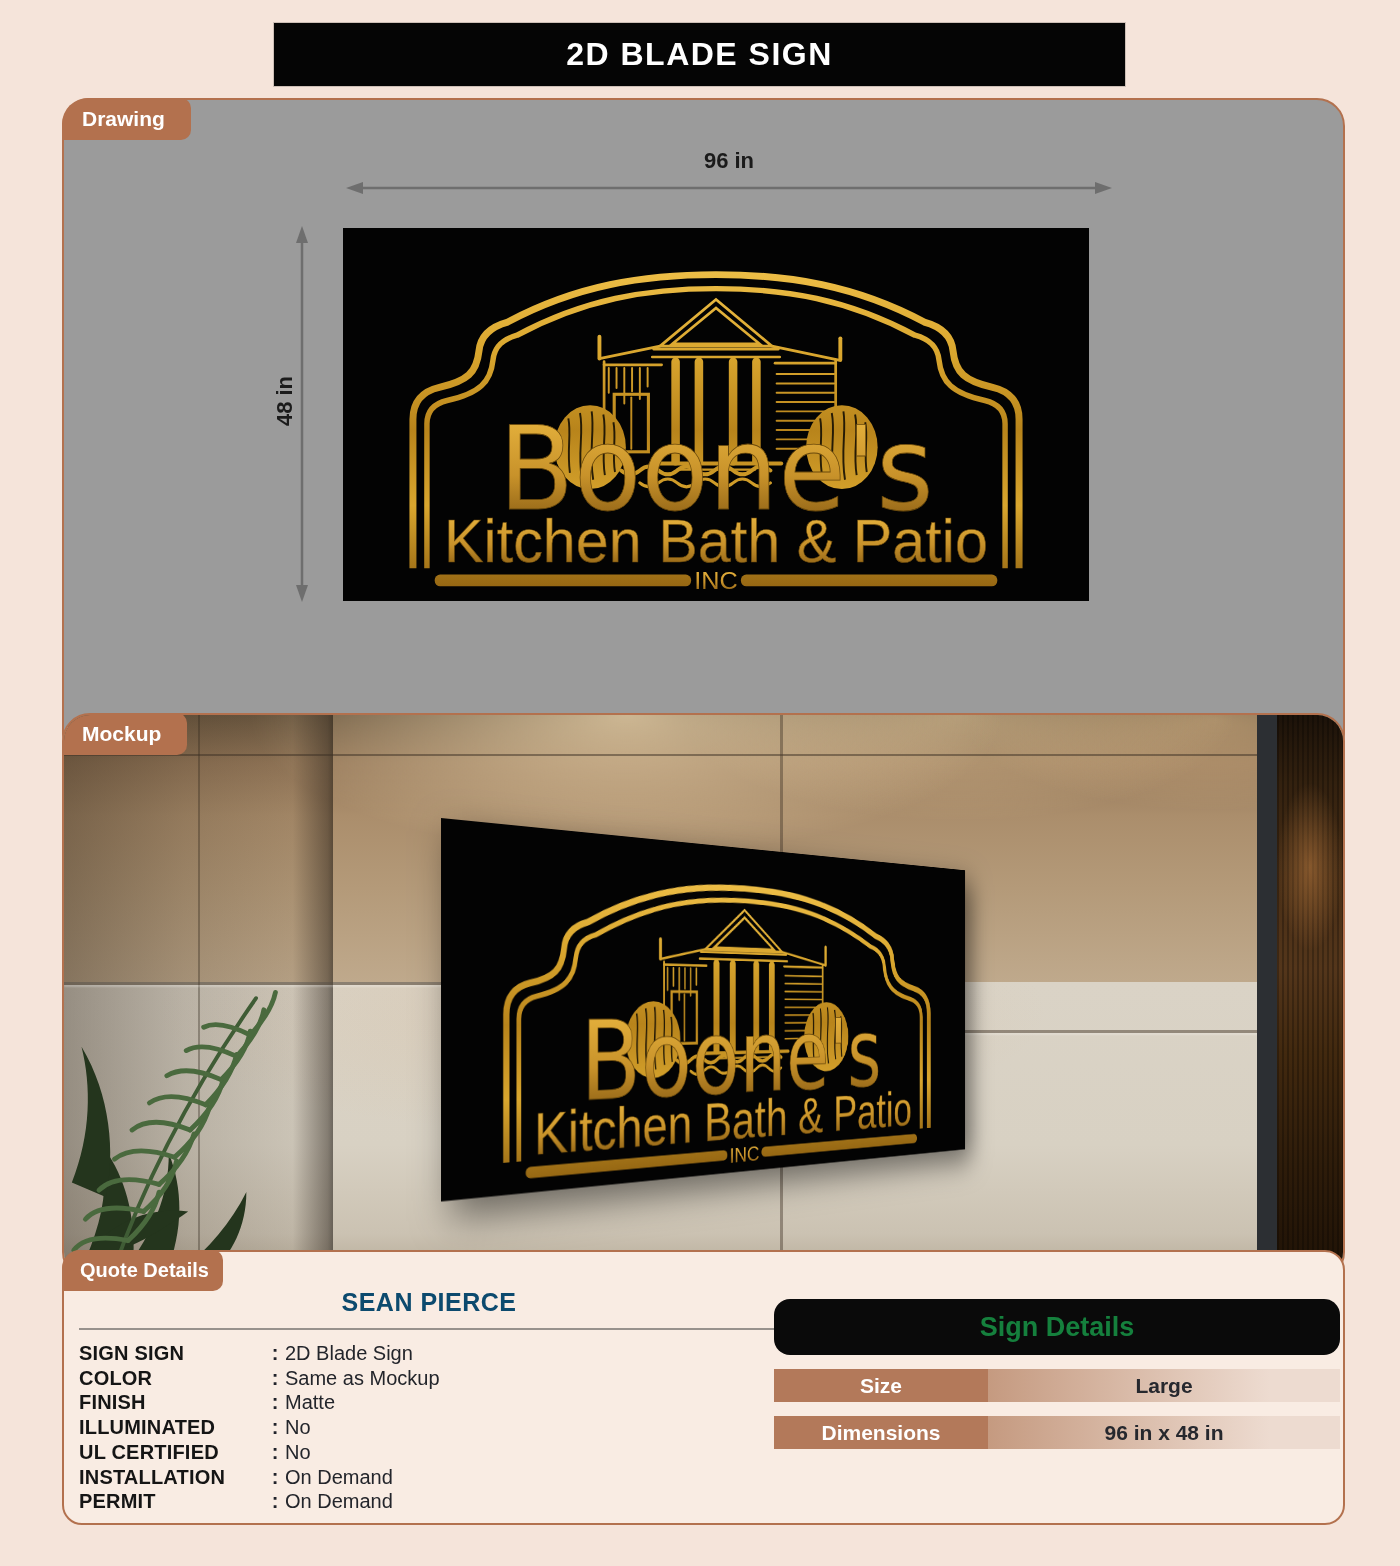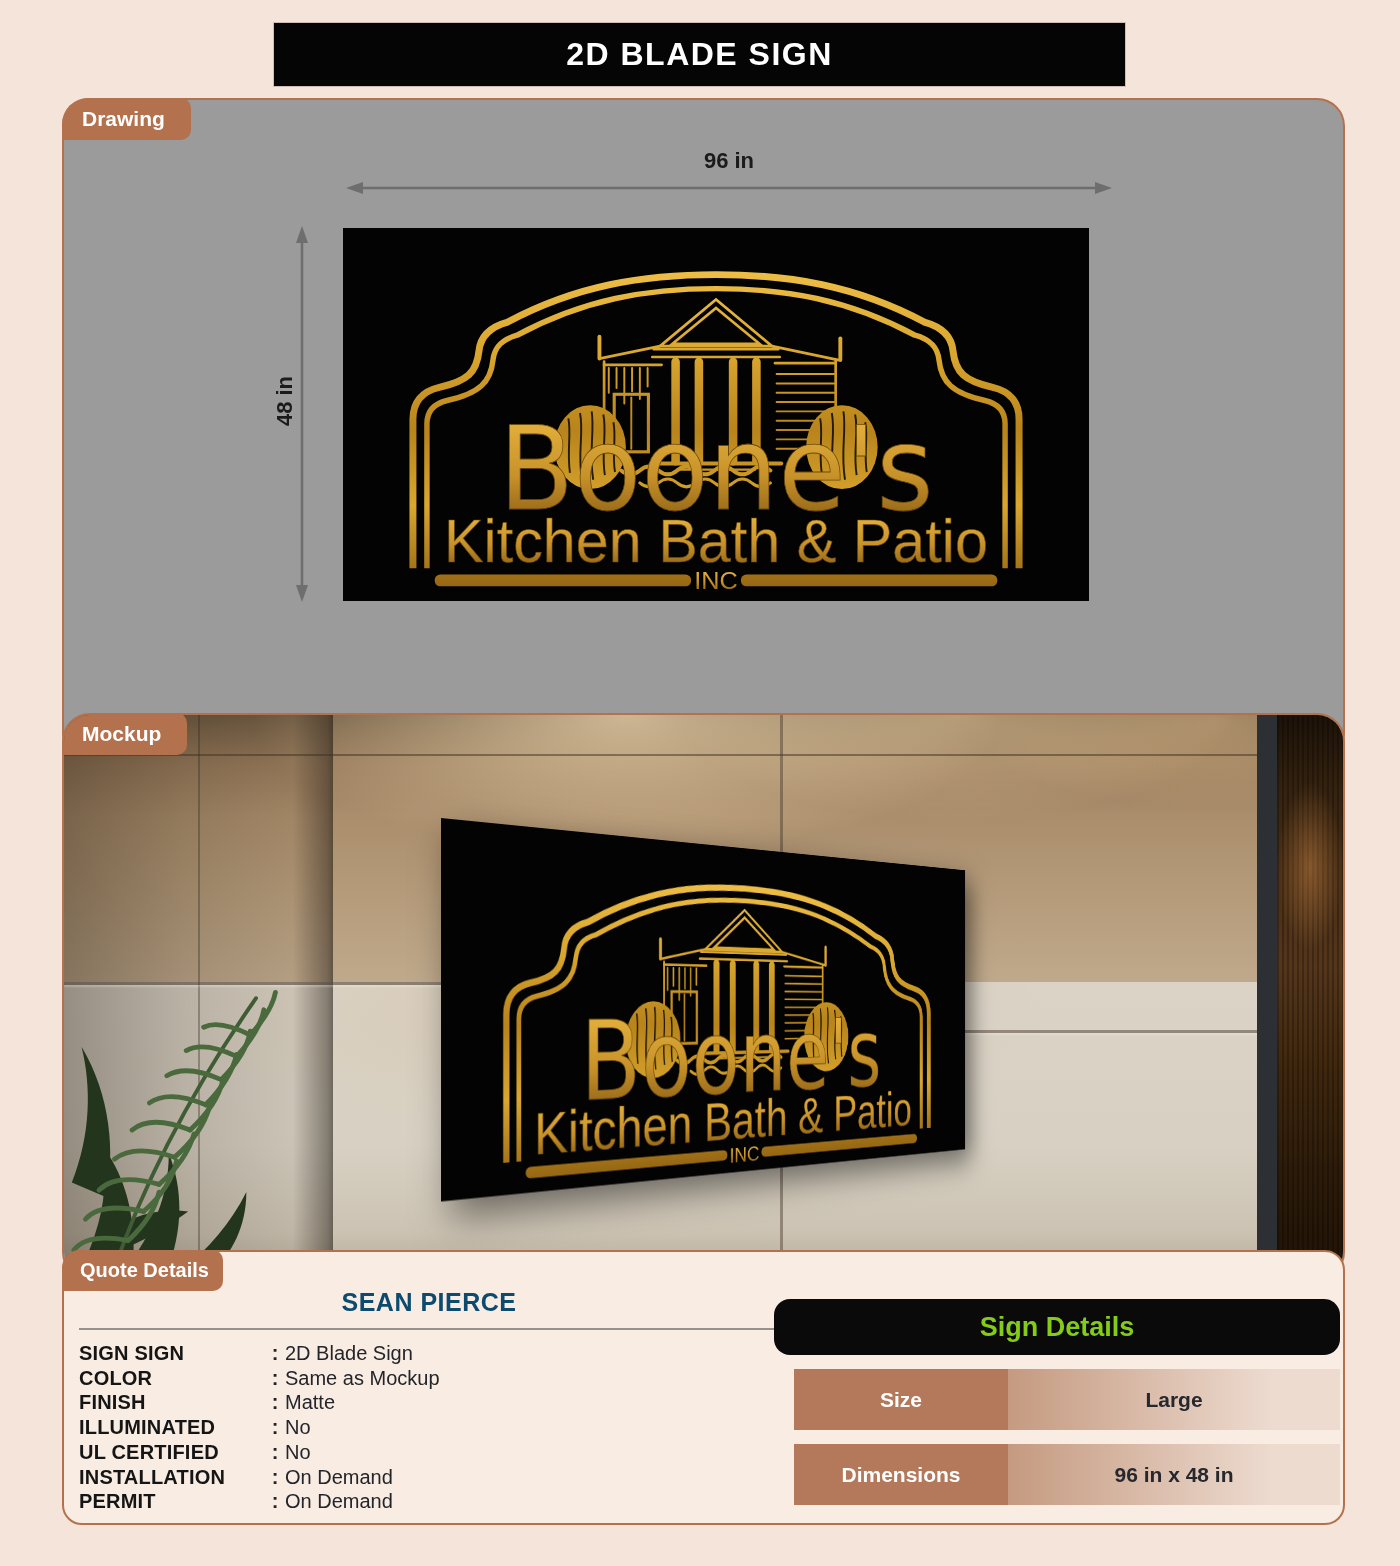--- a/index.html
+++ b/index.html
@@ -76,22 +76,22 @@
     font-weight:700;letter-spacing:.5px;}
   .customer-rule{border:none;border-top:2px solid #98928d;margin:11px 0 12px 0;}
   .quote-grid{display:grid;grid-template-columns:186px 16px auto;
     column-gap:2px;row-gap:1.5px;font-size:20px;color:#20222a;line-height:23.2px;}
   .q-label{font-weight:700;color:#151515;letter-spacing:.2px;}
   .q-colon{font-weight:700;text-align:center;}
   .q-value{color:#23252b;}
 
   .details-table{position:absolute;left:710px;top:47px;width:566px;}
   .dt-header{height:56px;background:#0a0a0a;border-radius:16px;display:flex;
-    align-items:center;justify-content:center;color:#84cc16;font-size:27px;font-weight:700;}
-  .dt-row{display:flex;height:61px;margin-top:14px;margin-left:20px;}
+    align-items:center;justify-content:center;color:#15803d;font-size:27px;font-weight:700;}
+  .dt-row{display:flex;height:33px;margin-top:14px;}
   .dt-cell-label{width:214px;background:#b3795a;color:#fff;font-weight:700;
     font-size:21px;display:flex;align-items:center;justify-content:center;}
   .dt-cell-value{flex:1;background:linear-gradient(90deg,#c59a80,#eddbd0 80%);
     color:#26282e;font-weight:700;font-size:21px;display:flex;align-items:center;
     justify-content:center;}
 </style>
 </head>
 <body>
 
 <svg width="0" height="0" style="position:absolute" aria-hidden="true">

